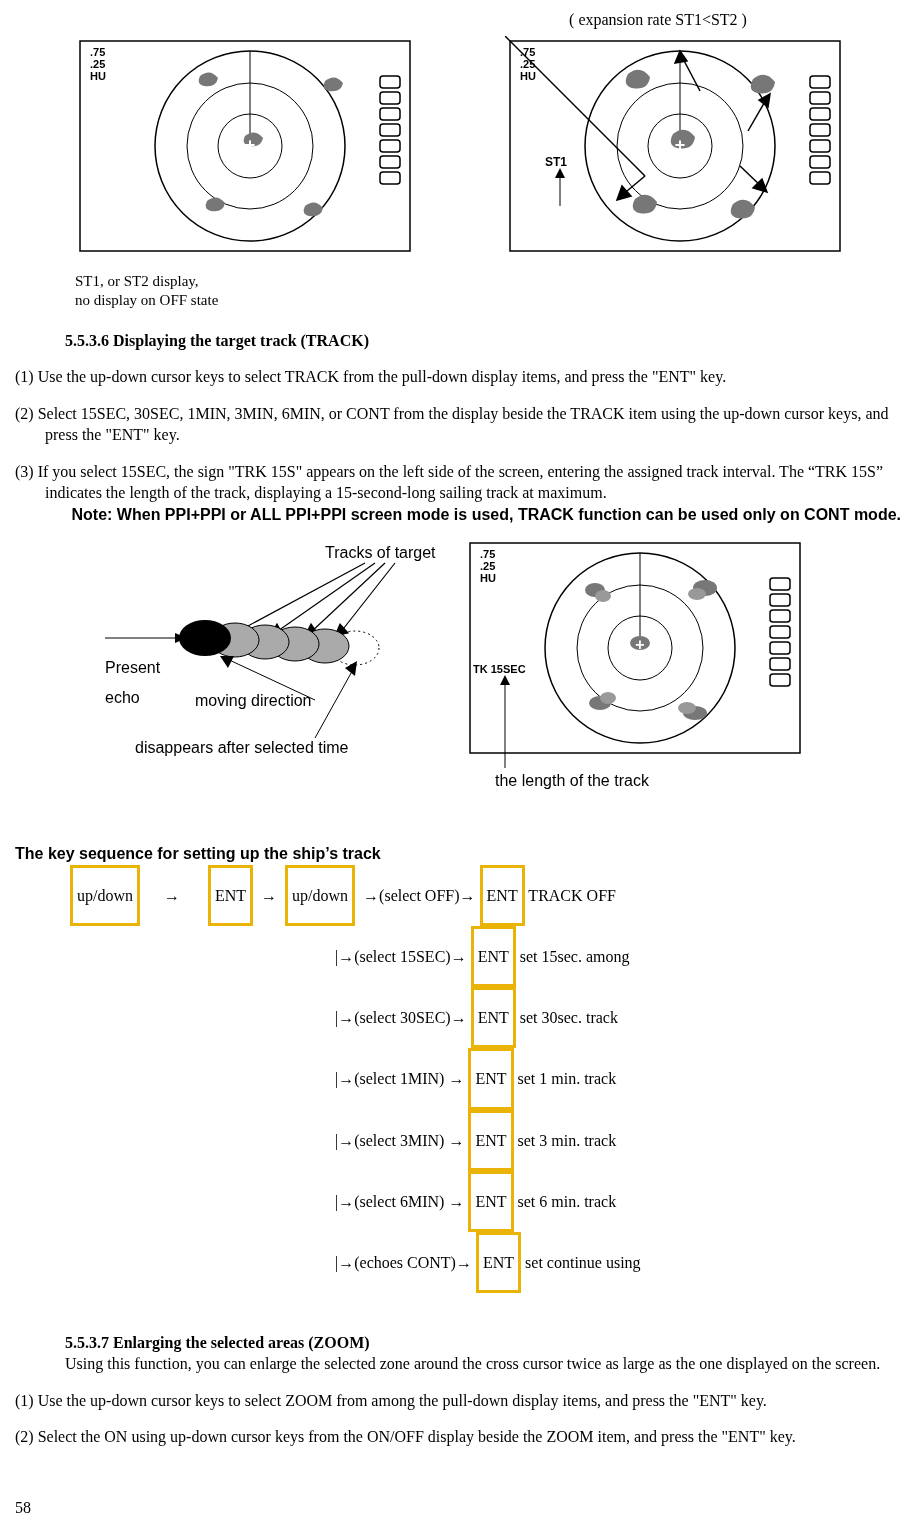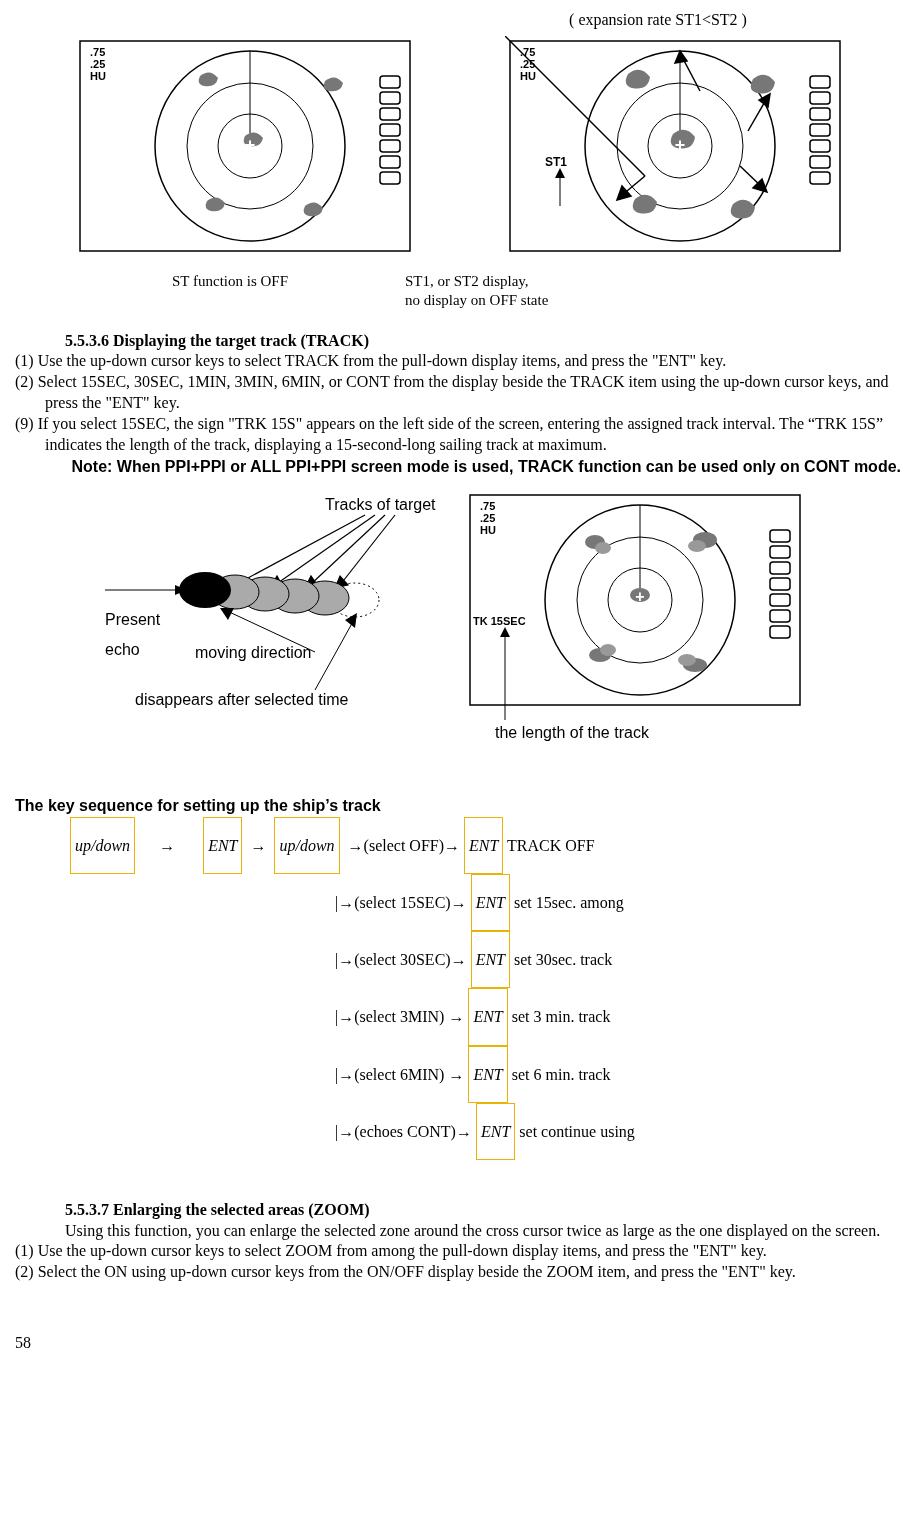--- a/index.html
+++ b/index.html
@@ -32,21 +32,21 @@
     gap: 20px;
     font-size: 15px;
   }
   .sec-heading {
     font-weight: bold;
     margin-top: 20px;
     margin-left: 50px;
   }
   .para {
     margin-left: 0px;
-    margin-top: 0;
+    margin-top: 16px;
     text-indent: -30px;
     padding-left: 30px;
   }
   .note {
     font-weight: bold;
     font-family: Arial, sans-serif;
     font-size: 16px;
     margin-top: 2px;
     padding-left: 30px;
     text-indent: -30px;
@@ -68,25 +68,24 @@
     font-family: Arial, sans-serif;
     font-size: 16px;
     margin-top: 40px;
   }
   .seq-block {
     margin-left: 55px;
     font-size: 16px;
     line-height: 2.3;
   }
   .kbox {
-    border: 1px solid #eab308;
+    border: 3px solid #eab308;
     padding: 18px 4px;
     display: inline-block;
     line-height: 1.2;
-    font-style: italic;
   }
   .seq-line {
     white-space: nowrap;
   }
   .seq-sub {
     margin-left: 265px;
     white-space: nowrap;
   }
   .page-num {
     margin-top: 50px;
@@ -171,31 +170,30 @@
         <rect x="305" y="136" width="20" height="12" rx="3"></rect>
       </g>
 
       <line x1="55" y1="135" x2="55" y2="170" stroke="#000"></line>
       <polygon points="55,132 50,142 60,142" fill="#000"></polygon>
     </svg>
   </div>
 </div>
 
 <div class="radar-caption-row">
-  <div style="width:310px;text-align:center">ST function is OFF</div>
   <div style="width:200px;">
     <div>ST1, or ST2 display,</div>
     <div>no display on OFF state</div>
   </div>
 </div>
 
 <div class="sec-heading">5.5.3.6 Displaying the target track (TRACK)</div>
 <div class="para">(1)  Use the up-down cursor keys to select TRACK from the pull-down display items, and press the "ENT" key.</div>
 <div class="para">(2)   Select 15SEC, 30SEC, 1MIN, 3MIN, 6MIN, or CONT from the display beside the TRACK item using the up-down cursor keys, and press the "ENT" key.</div>
-<div class="para">(9)   If you select 15SEC, the sign "TRK 15S" appears on the left side of the screen, entering the assigned track interval.  The “TRK 15S” indicates the length of the track, displaying a 15-second-long sailing track at maximum.</div>
+<div class="para">(3)   If you select 15SEC, the sign "TRK 15S" appears on the left side of the screen, entering the assigned track interval.  The “TRK 15S” indicates the length of the track, displaying a 15-second-long sailing track at maximum.</div>
 <div class="note">Note: When PPI+PPI or ALL PPI+PPI screen mode is used, TRACK function can be used only on CONT mode.</div>
 
 <div class="mid-row">
   <div class="track-diagram">
     <svg width="460" height="250">
       <text x="310" y="20" font-size="16">Tracks of target</text>
 
       <g stroke="#000" stroke-width="1.2" fill="#000">
         <line x1="350" y1="25" x2="220" y2="95"></line>
           <polygon points="215,98 228,97 222,87"></polygon>
@@ -276,20 +274,21 @@
     <span class="kbox">up/down</span>
     &nbsp;&nbsp;&nbsp;&nbsp;&nbsp;<span>→</span>&nbsp;&nbsp;&nbsp;&nbsp;&nbsp;&nbsp;
     <span class="kbox">ENT</span>
     &nbsp;<span>→</span>&nbsp;
     <span class="kbox">up/down</span>
     &nbsp;<span>→</span><span>(select OFF)</span><span>→</span>
     <span class="kbox">ENT</span><span> TRACK OFF</span>
   </div>
   <div class="seq-sub">|<span>→</span><span>(select 15SEC)</span><span>→</span> <span class="kbox">ENT</span><span>  set 15sec. among</span></div>
   <div class="seq-sub">|<span>→</span><span>(select 30SEC)</span><span>→</span> <span class="kbox">ENT</span><span>  set 30sec. track</span></div>
+  <div class="seq-sub">|<span>→</span><span>(select 1MIN)  </span><span>→</span> <span class="kbox">ENT</span><span>  set 1 min. track</span></div>
   <div class="seq-sub">|<span>→</span><span>(select 3MIN)  </span><span>→</span> <span class="kbox">ENT</span><span>  set 3 min. track</span></div>
   <div class="seq-sub">|<span>→</span><span>(select 6MIN)  </span><span>→</span> <span class="kbox">ENT</span><span>  set 6 min. track</span></div>
   <div class="seq-sub">|<span>→</span><span>(echoes CONT)</span><span>→</span> <span class="kbox">ENT</span><span>  set continue using</span></div>
 </div>
 
 <div class="sec-heading" style="margin-top:40px">5.5.3.7 Enlarging the selected areas (ZOOM)</div>
 <div style="margin-left:50px;text-indent:-50px;padding-left:0px">
   <span style="padding-left:50px">Using this function, you can enlarge the selected zone around the cross cursor twice as large as the one displayed on the screen.</span>
 </div>
 <div class="para">(1)    Use the up-down cursor keys to select ZOOM from among the pull-down display items, and press the "ENT" key.</div>

